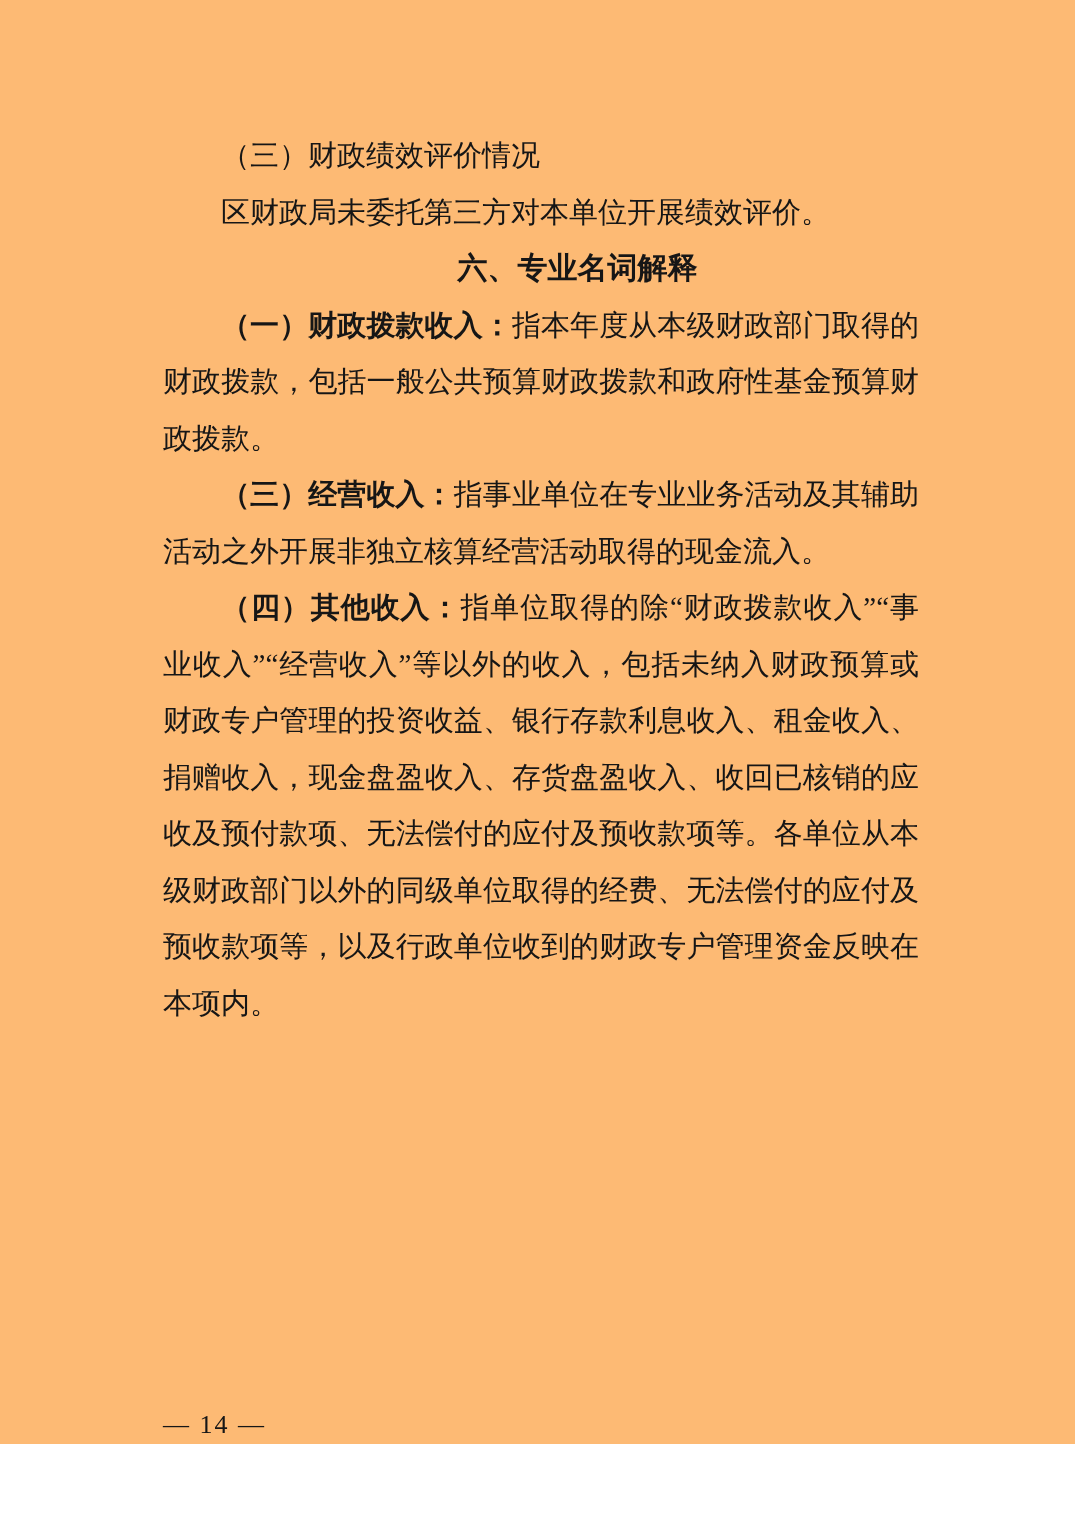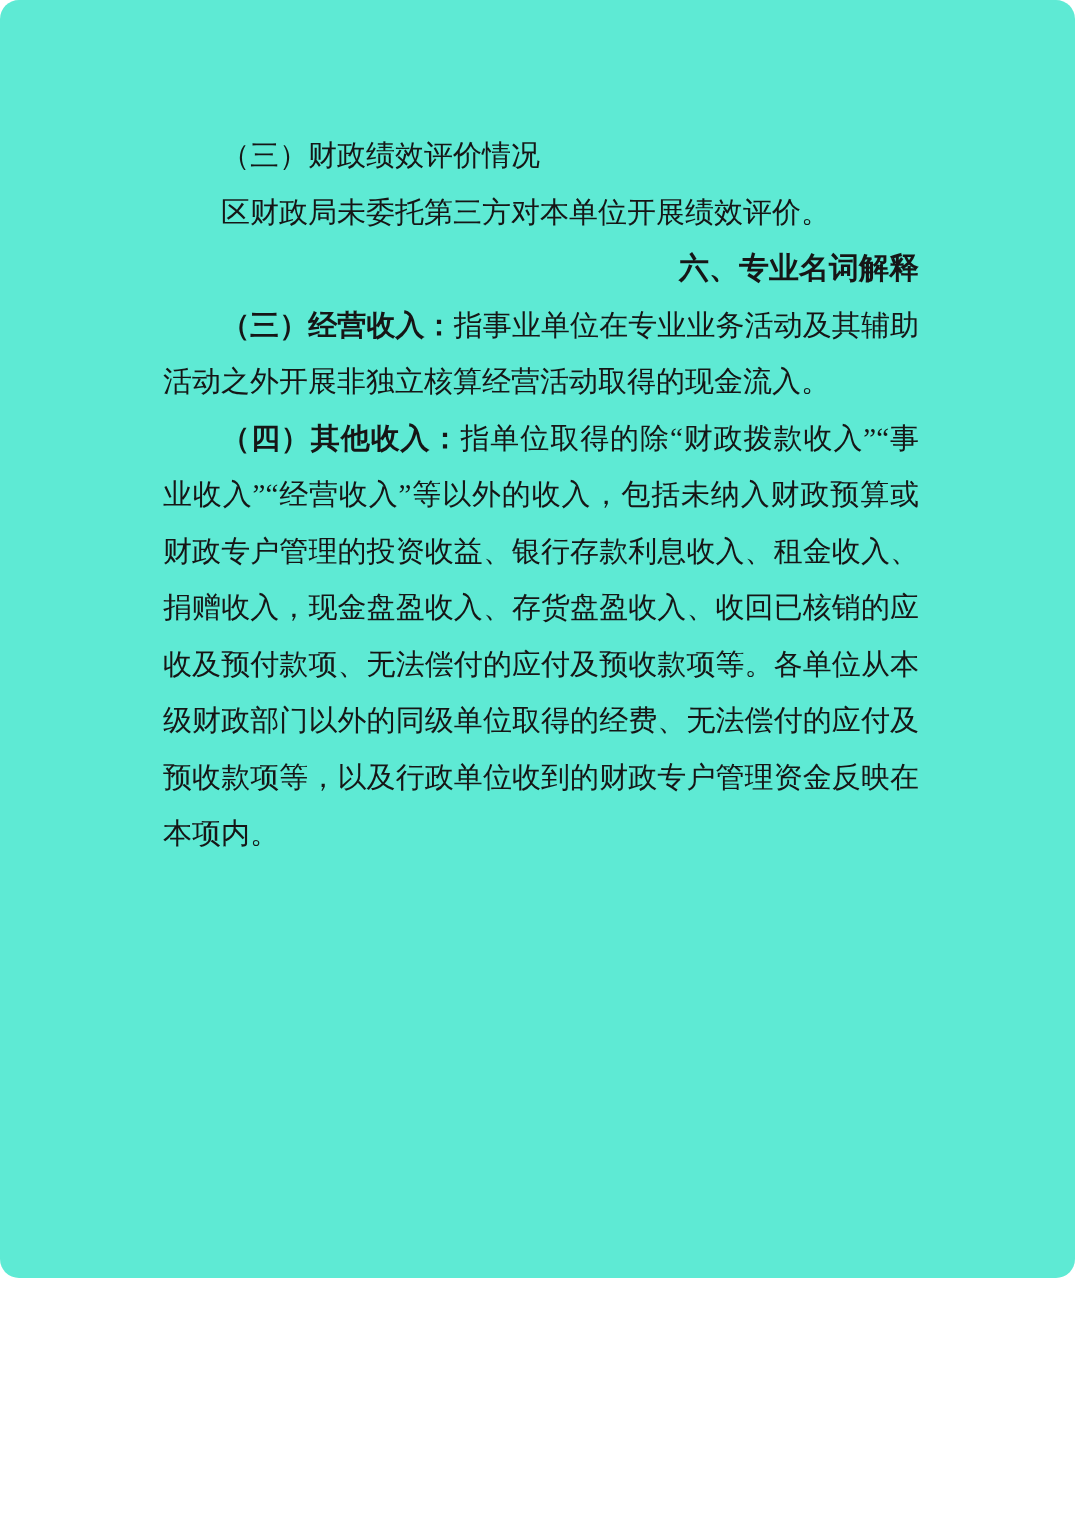--- a/index.html
+++ b/index.html
@@ -3,25 +3,24 @@
 <meta charset="utf-8">
 <style>
   html, body {
     margin: 0;
     padding: 0;
     background: #ffffff;
   }
   .page {
     position: relative;
     width: 1075px;
-    height: 1278px;
-    background: #5eead4;
+    height: 1444px;
+    background: #fdba74;
     color: #161616;
     overflow: hidden;
-    border-radius: 19px;
   }
   .content {
     position: absolute;
     left: 163px;
     top: 127px;
     width: 756px;
   }
   .content p {
     margin: 0;
     font-family: "Liberation Serif", "DejaVu Serif", serif;
@@ -32,21 +31,21 @@
     letter-spacing: 0;
   }
   p.sub-heading {
     text-align: left;
   }
   p.section-heading {
     font-family: "Liberation Sans", "DejaVu Sans", sans-serif;
     font-weight: bold;
     font-size: 30px;
     text-indent: 73px;
-    text-align: right;
+    text-align: center;
   }
   .term-lead {
     font-weight: bold;
   }
   .page-footer {
     position: absolute;
     left: 163px;
     top: 1397px;
     font-family: Liberation Serif, serif;
     font-size: 26px;
@@ -60,20 +59,21 @@
 
 <div class="page">
   <div class="content">
 
     <p class="sub-heading">（三）财政绩效评价情况</p>
 
     <p>区财政局未委托第三方对本单位开展绩效评价。</p>
 
     <p class="section-heading">六、专业名词解释</p>
 
+    <p><span class="term-lead">（一）财政拨款收入：</span><span>指本年度从本级财政部门取得的财政拨款，包括一般公共预算财政拨款和政府性基金预算财政拨款。</span></p>
 
 
     <p><span class="term-lead">（三）经营收入：</span><span>指事业单位在专业业务活动及其辅助活动之外开展非独立核算经营活动取得的现金流入。</span></p>
 
     <p><span class="term-lead">（四）其他收入：</span><span>指单位取得的除“财政拨款收入”“事业收入”“经营收入”等以外的收入，包括未纳入财政预算或财政专户管理的投资收益、银行存款利息收入、租金收入、捐赠收入，现金盘盈收入、存货盘盈收入、收回已核销的应收及预付款项、无法偿付的应付及预收款项等。各单位从本级财政部门以外的同级单位取得的经费、无法偿付的应付及预收款项等，以及行政单位收到的财政专户管理资金反映在本项内。</span></p>
 
 
   </div>
 
   <div class="page-footer">— 14 —</div>

